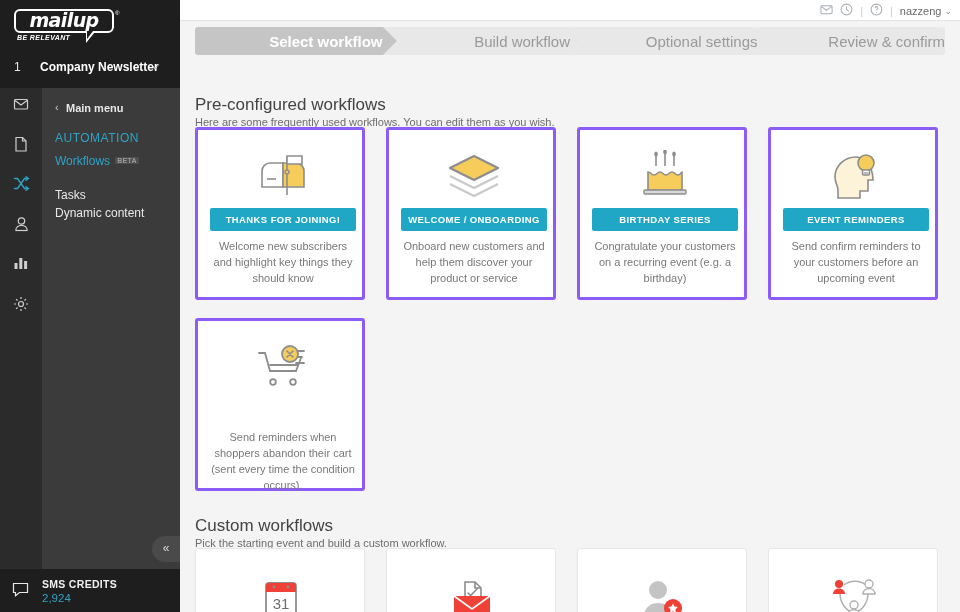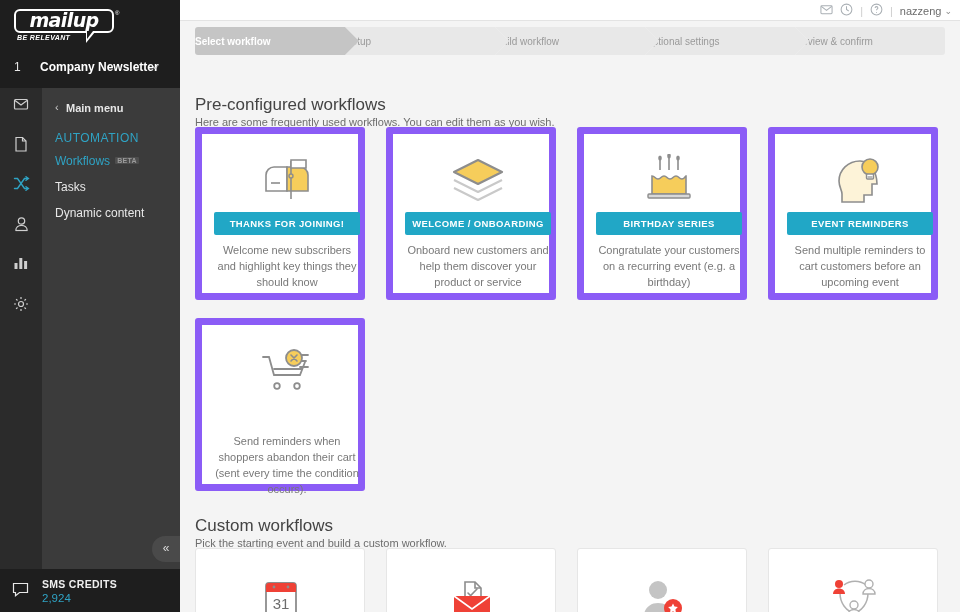--- a/index.html
+++ b/index.html
@@ -198,22 +198,22 @@
     position: absolute; left: 15px; top: 6px;
     width: 750px; height: 28px;
     display: flex;
   }
   .step {
     position: relative;
     flex: 1;
     height: 28px;
     background: #e8e8e8;
     color: #9a9a9a;
-    font-size: 10px;
-    display: flex; align-items: center; justify-content: flex-start;
+    font-size: 15px;
+    display: flex; align-items: center; justify-content: flex-end;
     cursor: pointer;
   }
   .step.active { background: #c5c5c5; color: #ffffff; font-weight: bold; }
   .step:first-child { border-radius: 3px 0 0 3px; }
   .step:last-child { border-radius: 0 3px 3px 0; }
   .step .arrow {
     position: absolute; right: -14px; top: 0;
     width: 0; height: 0; z-index: 3;
     border-top: 14px solid transparent;
     border-bottom: 14px solid transparent;
@@ -244,21 +244,21 @@
   }
   #pre-title { position: absolute; left: 15px; top: 16px; }
   #pre-sub   { position: absolute; left: 15px; top: 35px; }
   #custom-title { position: absolute; left: 15px; top: 437px; }
   #custom-sub   { position: absolute; left: 15px; top: 456px; }
 
   .card {
     position: absolute;
     width: 170px; height: 173px;
     background: #ffffff;
-    border: 7px solid #8b5cf6;
+    border: 3px solid #8b5cf6;
     border-radius: 3px;
     cursor: pointer;
   }
   .card-icon {
     position: absolute; left: 0; top: 16px;
     width: 170px; height: 58px;
     display: flex; align-items: center; justify-content: center;
   }
   .card-btn {
     position: absolute; left: 12px; top: 78px;
@@ -360,21 +360,21 @@
     </div>
   </div>
 
   <div id="menu-panel">
     <span id="main-menu-chevron">‹</span>
     <span id="main-menu-link" style="left:24px;">Main menu</span>
     <div id="section-automation">AUTOMATION</div>
     <div class="menu-item active" style="top:66px;">
       <span>Workflows</span><span class="beta-badge">BETA</span>
     </div>
-    <div class="menu-item" style="top:92px;text-align:center;">
+    <div class="menu-item" style="top:100px;text-align:center;">
       <span>Tasks</span>
     </div>
     <div class="menu-item" style="top:118px;">
       <span>Dynamic content</span>
     </div>
   </div>
 
   <div id="collapse-btn">«</div>
 
   <div id="credits">
@@ -414,25 +414,20 @@
     <span id="username">nazzeng</span>
     <span id="username-caret">⌄</span>
   </div>
 </div>
 
 <div id="stepper-zone">
   <div id="stepper">
     <div class="step active">
 
       <span>Select workflow</span>
-      <span class="arrow"></span>
-    </div>
-    <div class="step">
-      <span class="notch"></span>
-      <span>Setup</span>
       <span class="arrow"></span>
     </div>
     <div class="step">
       <span class="notch"></span>
       <span>Build workflow</span>
       <span class="arrow"></span>
     </div>
     <div class="step">
       <span class="notch"></span>
       <span>Optional settings</span>
@@ -495,21 +490,21 @@
   <div class="card" style="left:588px; top:62px;">
     <div class="card-icon">
       <svg width="54" height="52" viewBox="0 0 54 52" fill="none">
         <path d="M27 8C15 8 6 17 6 28c0 6 3 9 3 13v8h22v-7h8V31h5c0-13-8-23-17-23z" fill="#fdf3d8" stroke="#8d8d8d" stroke-width="1.6"></path>
         <circle cx="37" cy="14" r="8" fill="#f6cd5b" stroke="#8d8d8d" stroke-width="1.6"></circle>
         <rect x="33.5" y="21" width="7" height="5" rx="1" fill="#ffffff" stroke="#8d8d8d" stroke-width="1.4"></rect>
         <path d="M34.5 24h5" stroke="#8d8d8d" stroke-width="1.2"></path>
       </svg>
     </div>
     <button class="card-btn">EVENT REMINDERS</button>
-    <div class="card-desc">Send multiple reminders to cart customers before an upcoming event</div>
+    <div class="card-desc">Send confirm reminders to your customers before an upcoming event</div>
   </div>
 
   <div class="card" style="left:15px; top:253px;">
     <div class="card-icon">
       <svg width="56" height="46" viewBox="0 0 56 46" fill="none" stroke="#8d8d8d" stroke-width="1.8" stroke-linecap="round">
         <path d="M4 10h6l5 18h26l5-13"></path>
         <path d="M15 22h28"></path>
         <path d="M41 8h8M41 14h6M41 20h8"></path>
         <circle cx="18" cy="39" r="2.8" fill="#ffffff"></circle>
         <circle cx="38" cy="39" r="2.8" fill="#ffffff"></circle>

